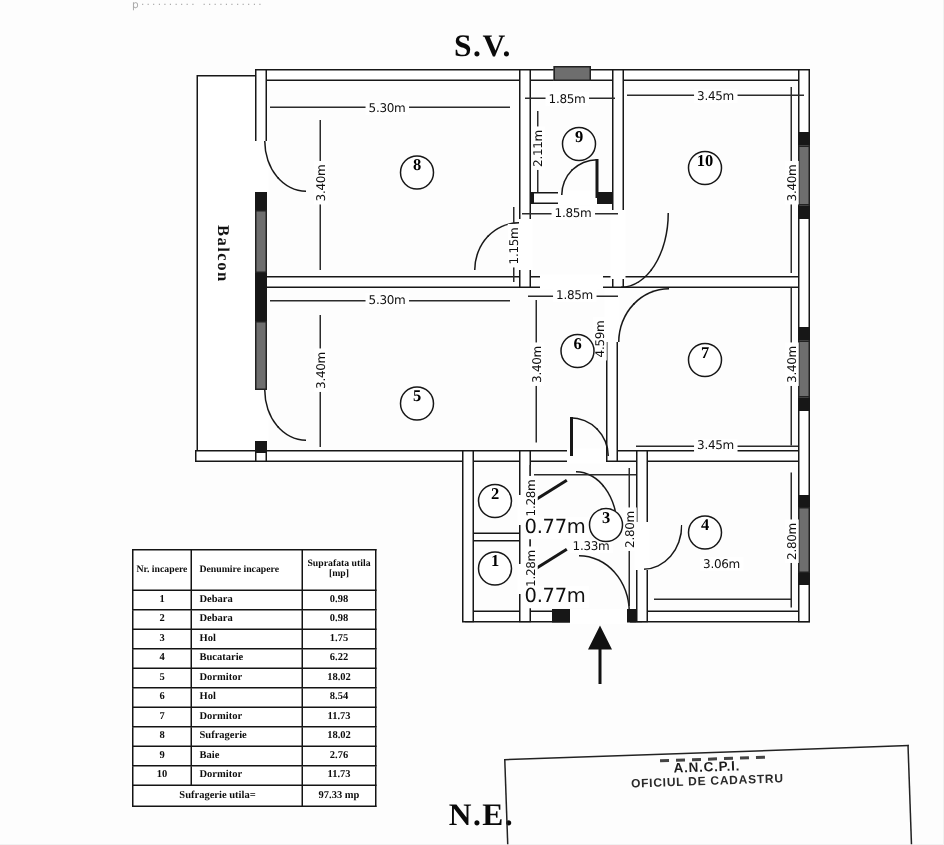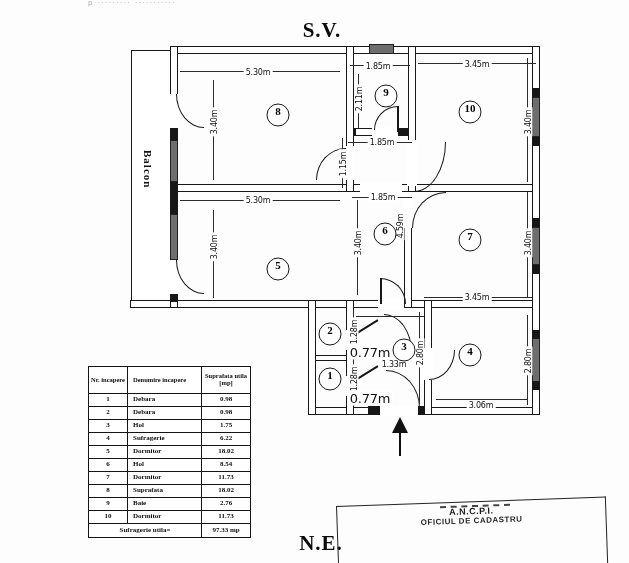--- a/index.html
+++ b/index.html
@@ -167,21 +167,21 @@
   <div class="dim dimv" style="left:400px;top:226px;">4.59m</div>
   <div class="dim dimv" style="left:528px;top:243px;">3.40m</div>
   <div class="dim" style="left:477px;top:297px;">3.45m</div>
   <div class="dim" style="left:394px;top:316px;margin-top:48px;">1.33m</div>
   <div class="dim dimv" style="left:354px;top:332px;">1.28m</div>
   <div class="dim small" style="left:370px;top:352px;">0.77m</div>
   <div class="dim dimv" style="left:354px;top:379px;">1.28m</div>
   <div class="dim small" style="left:370px;top:398px;">0.77m</div>
   <div class="dim dimv" style="left:420px;top:353px;">2.80m</div>
   <div class="dim dimv" style="left:528px;top:361px;">2.80m</div>
-  <div class="dim" style="left:481px;top:405px;">3.06m</div>
+  <div class="dim" style="left:481px;top:376px;">3.06m</div>
 
   <div class="circ" style="left:278px;top:115px;">8</div>
   <div class="circ" style="left:386px;top:96px;">9</div>
   <div class="circ" style="left:470px;top:112px;">10</div>
   <div class="circ" style="left:278px;top:269px;">5</div>
   <div class="circ" style="left:385px;top:234px;">6</div>
   <div class="circ" style="left:470px;top:240px;">7</div>
   <div class="circ" style="left:330px;top:334px;">2</div>
   <div class="circ" style="left:330px;top:379px;">1</div>
   <div class="circ" style="left:404px;top:350px;">3</div>
@@ -211,41 +211,41 @@
           <td class="c-name">Debara</td>
           <td class="c-val">0.98</td>
         </tr>
       <tr>
           <td class="c-num">3</td>
           <td class="c-name">Hol</td>
           <td class="c-val">1.75</td>
         </tr>
       <tr>
           <td class="c-num">4</td>
-          <td class="c-name">Sufragerie</td>
+          <td class="c-name">Bucatarie</td>
           <td class="c-val">6.22</td>
         </tr>
       <tr>
           <td class="c-num">5</td>
           <td class="c-name">Dormitor</td>
           <td class="c-val">18.02</td>
         </tr>
       <tr>
           <td class="c-num">6</td>
           <td class="c-name">Hol</td>
           <td class="c-val">8.54</td>
         </tr>
       <tr>
           <td class="c-num">7</td>
           <td class="c-name">Dormitor</td>
           <td class="c-val">11.73</td>
         </tr>
       <tr>
           <td class="c-num">8</td>
-          <td class="c-name">Suprafata</td>
+          <td class="c-name">Sufragerie</td>
           <td class="c-val">18.02</td>
         </tr>
       <tr>
           <td class="c-num">9</td>
           <td class="c-name">Baie</td>
           <td class="c-val">2.76</td>
         </tr>
       <tr>
           <td class="c-num">10</td>
           <td class="c-name">Dormitor</td>

